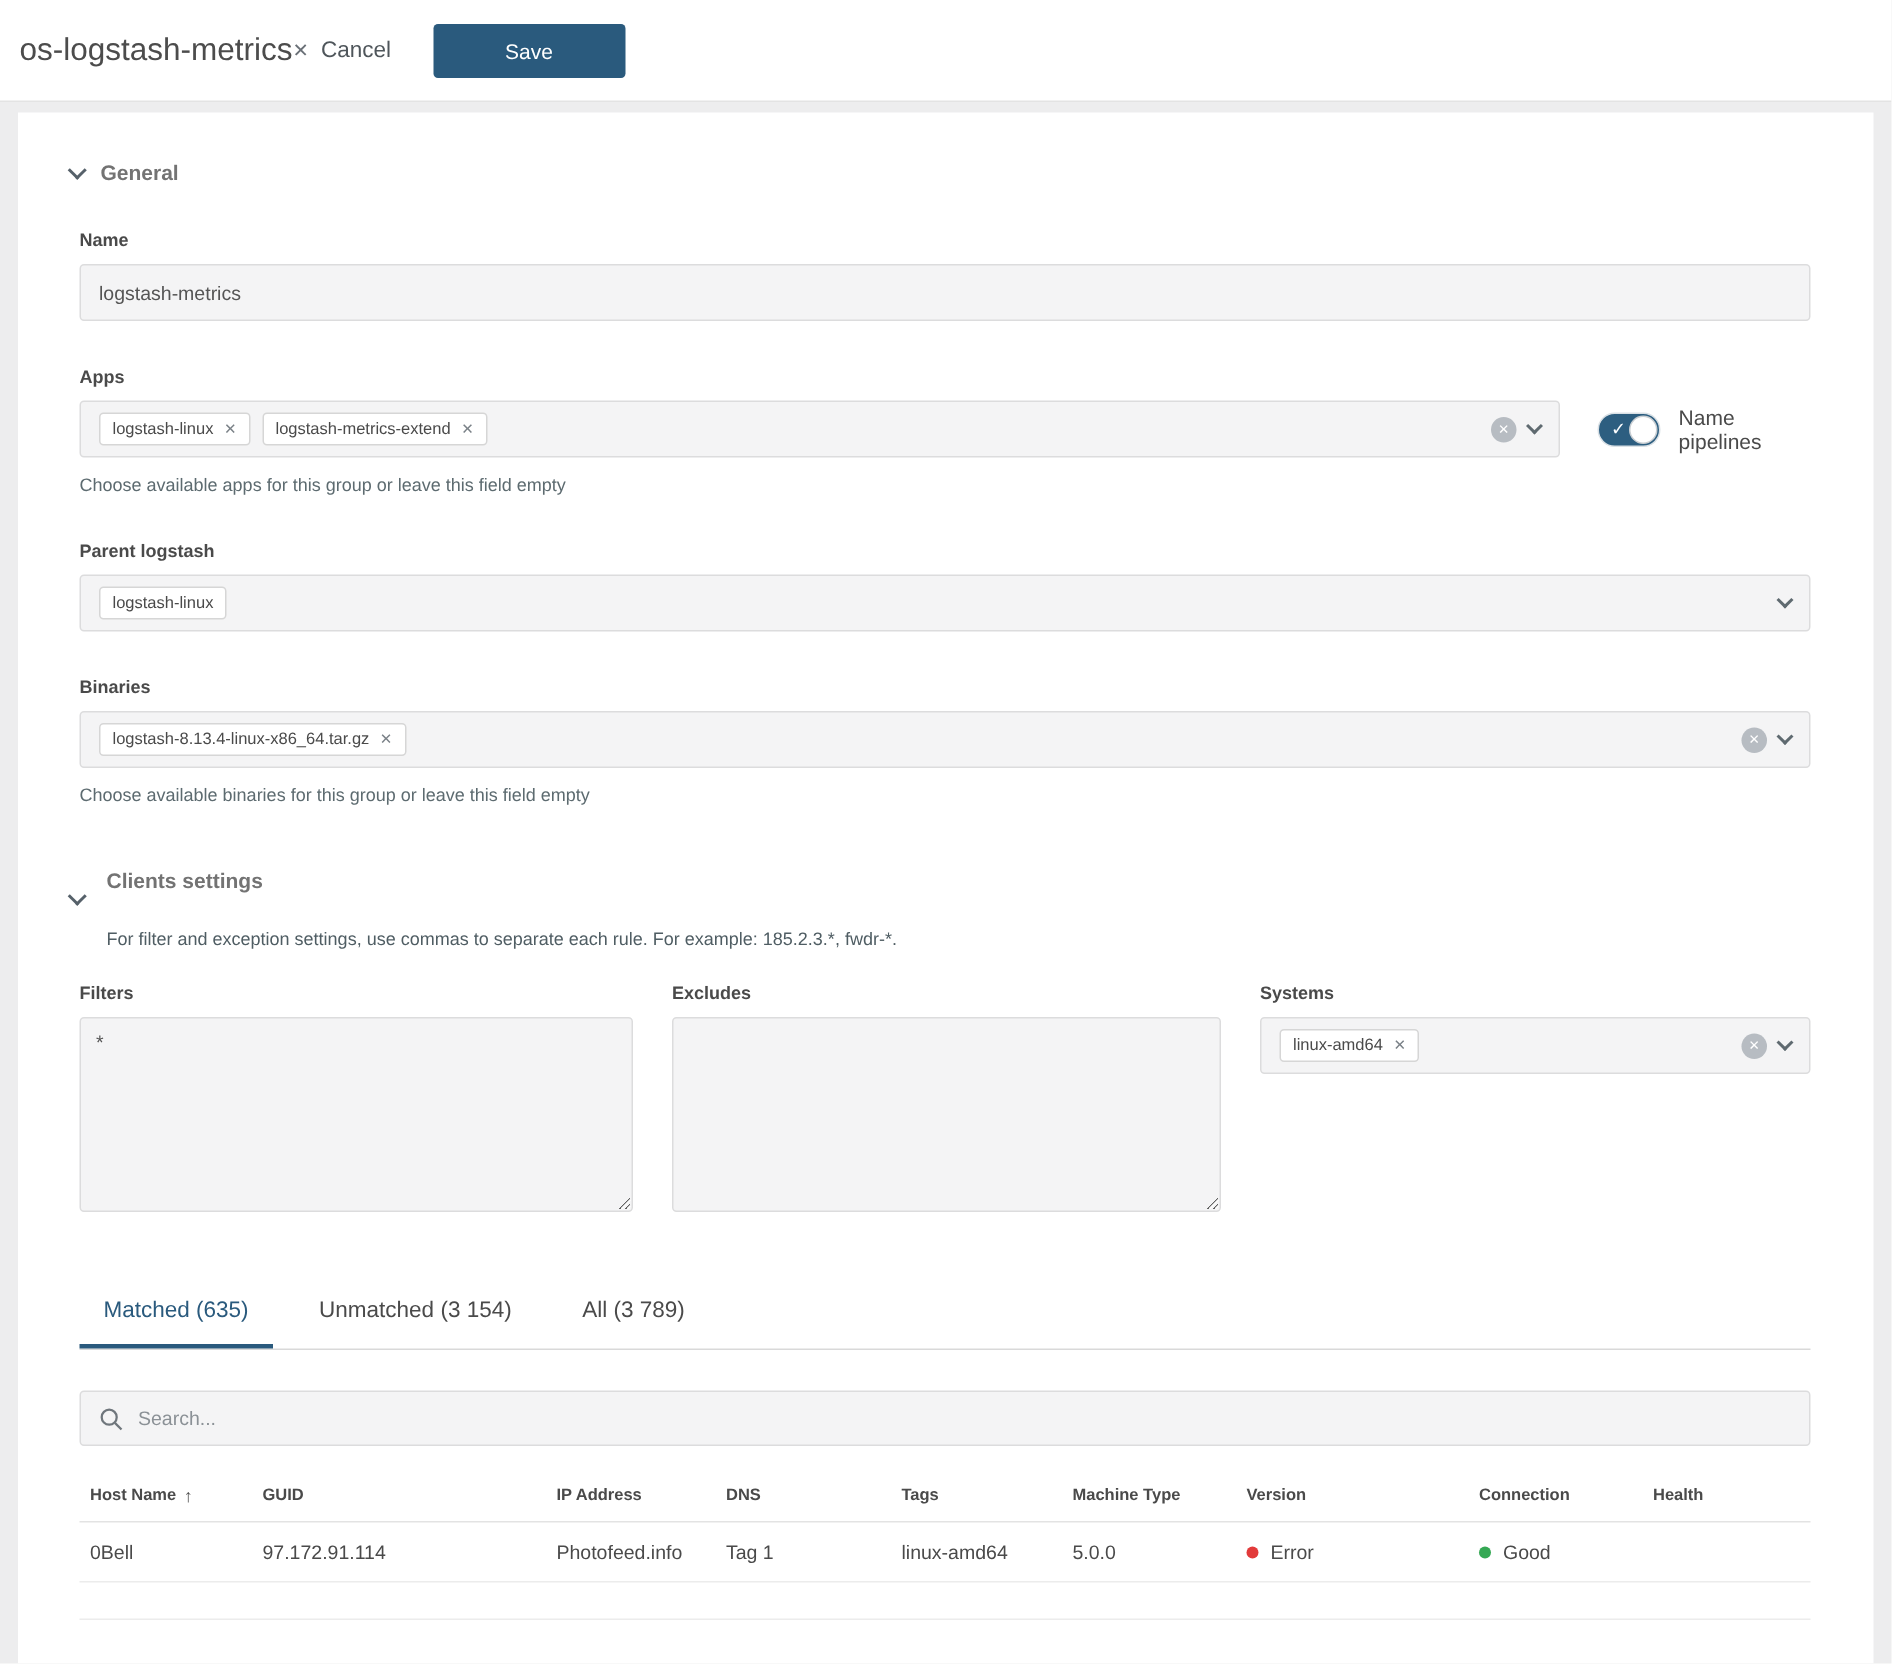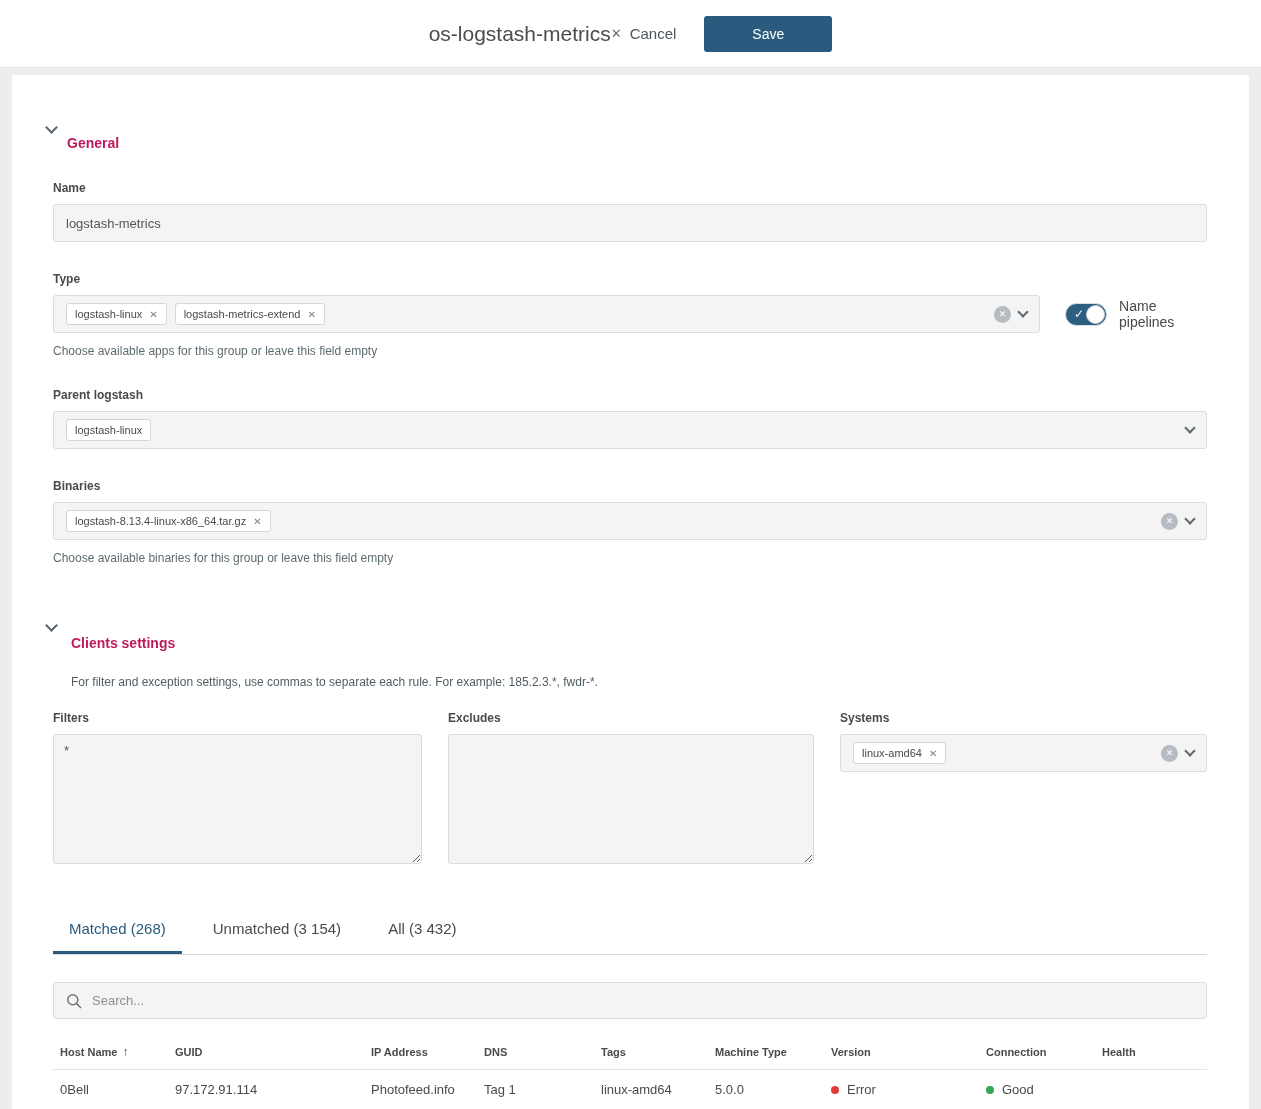--- a/index.html
+++ b/index.html
@@ -5,21 +5,21 @@
   * { box-sizing: border-box; margin: 0; padding: 0; }
   html,body { width:1261px; height:1109px; overflow:hidden; }
   body {
     background:#ededee;
     font-family:"Liberation Sans","DejaVu Sans",sans-serif;
     color:#4a4a4a;
   }
   
   .topbar {
     background:#fff; height:68px;
-    display:flex; align-items:center; justify-content:center;
+    display:flex; align-items:center; justify-content:flex-start;
     padding:0 13px;
     border-bottom:1px solid #e3e3e3;
   }
   .topbar h1 { font-size:21px; font-weight:500; color:#4c4c4c; }
   .topbar-actions { display:flex; align-items:center; gap:28px; }
   .cancel-btn {
     background:none; border:none; cursor:pointer;
     font-size:15px; color:#4f565b; display:flex; align-items:center; gap:8px;
     font-family:inherit;
   }
@@ -41,21 +41,21 @@
     transform:rotate(-45deg); margin-top:-4px;
   }
   .chev-sm {
     display:inline-block; width:8px; height:8px;
     border-left:2px solid #5f6a70; border-bottom:2px solid #5f6a70;
     transform:rotate(-45deg); margin-top:-4px; cursor:pointer;
   }
   .section-header {
     display:flex; align-items:center; gap:11px; cursor:pointer; margin-left:-6px;
   }
-  .section-title { font-size:14px; font-weight:700; color:#be185d;margin-top:28px; }
+  .section-title { font-size:14px; font-weight:700; color:#737373; }
   .section-sub { font-size:12px; color:#4f5d63; margin-top:24px; }
   
   .field { margin-top:30px; }
   .field-label { display:block; font-size:12px; font-weight:700; color:#4a4a4a; margin-bottom:9px; }
   .text-input {
     width:100%; height:38px; background:#f4f4f5; border:1px solid #dcdcdd;
     border-radius:3px; padding:0 12px; font-size:13px; color:#555;
     font-family:inherit;
   }
   .help { font-size:12px; color:#5d6b70; margin-top:11px; }
@@ -168,21 +168,21 @@
     <span class="chev"></span>
     <span class="section-title">General</span>
   </div>
 
   <div class="field">
     <label class="field-label">Name</label>
     <input class="text-input" value="logstash-metrics" style="">
   </div>
 
   <div class="field">
-    <label class="field-label">Type</label>
+    <label class="field-label">Apps</label>
     <div class="apps-row">
       <div class="select-box apps-select">
         <span class="chip">
           <span>logstash-linux</span>
           <span class="chip-x">✕</span>
         </span>
         <span class="chip">
           <span>logstash-metrics-extend</span>
           <span class="chip-x">✕</span>
         </span>
@@ -251,23 +251,23 @@
           <span class="chip-x">✕</span>
         </span>
         <span class="spacer"></span>
         <span class="clear-circle">✕</span>
         <span class="chev-sm"></span>
       </div>
     </div>
   </div>
 
   <div class="tabbar">
-    <div class="tab active">Matched (268)</div>
+    <div class="tab active">Matched (635)</div>
     <div class="tab">Unmatched (3 154)</div>
-    <div class="tab">All (3 432)</div>
+    <div class="tab">All (3 789)</div>
   </div>
 
   <div class="search-box">
     <svg width="16" height="16" viewBox="0 0 16 16">
       <circle cx="6.8" cy="6.8" r="5" fill="none" stroke="#6f767c" stroke-width="1.5"></circle>
       <line x1="10.6" y1="10.6" x2="15" y2="15" stroke="#6f767c" stroke-width="1.5"></line>
     </svg>
     <input placeholder="Search..." style="">
   </div>
 

